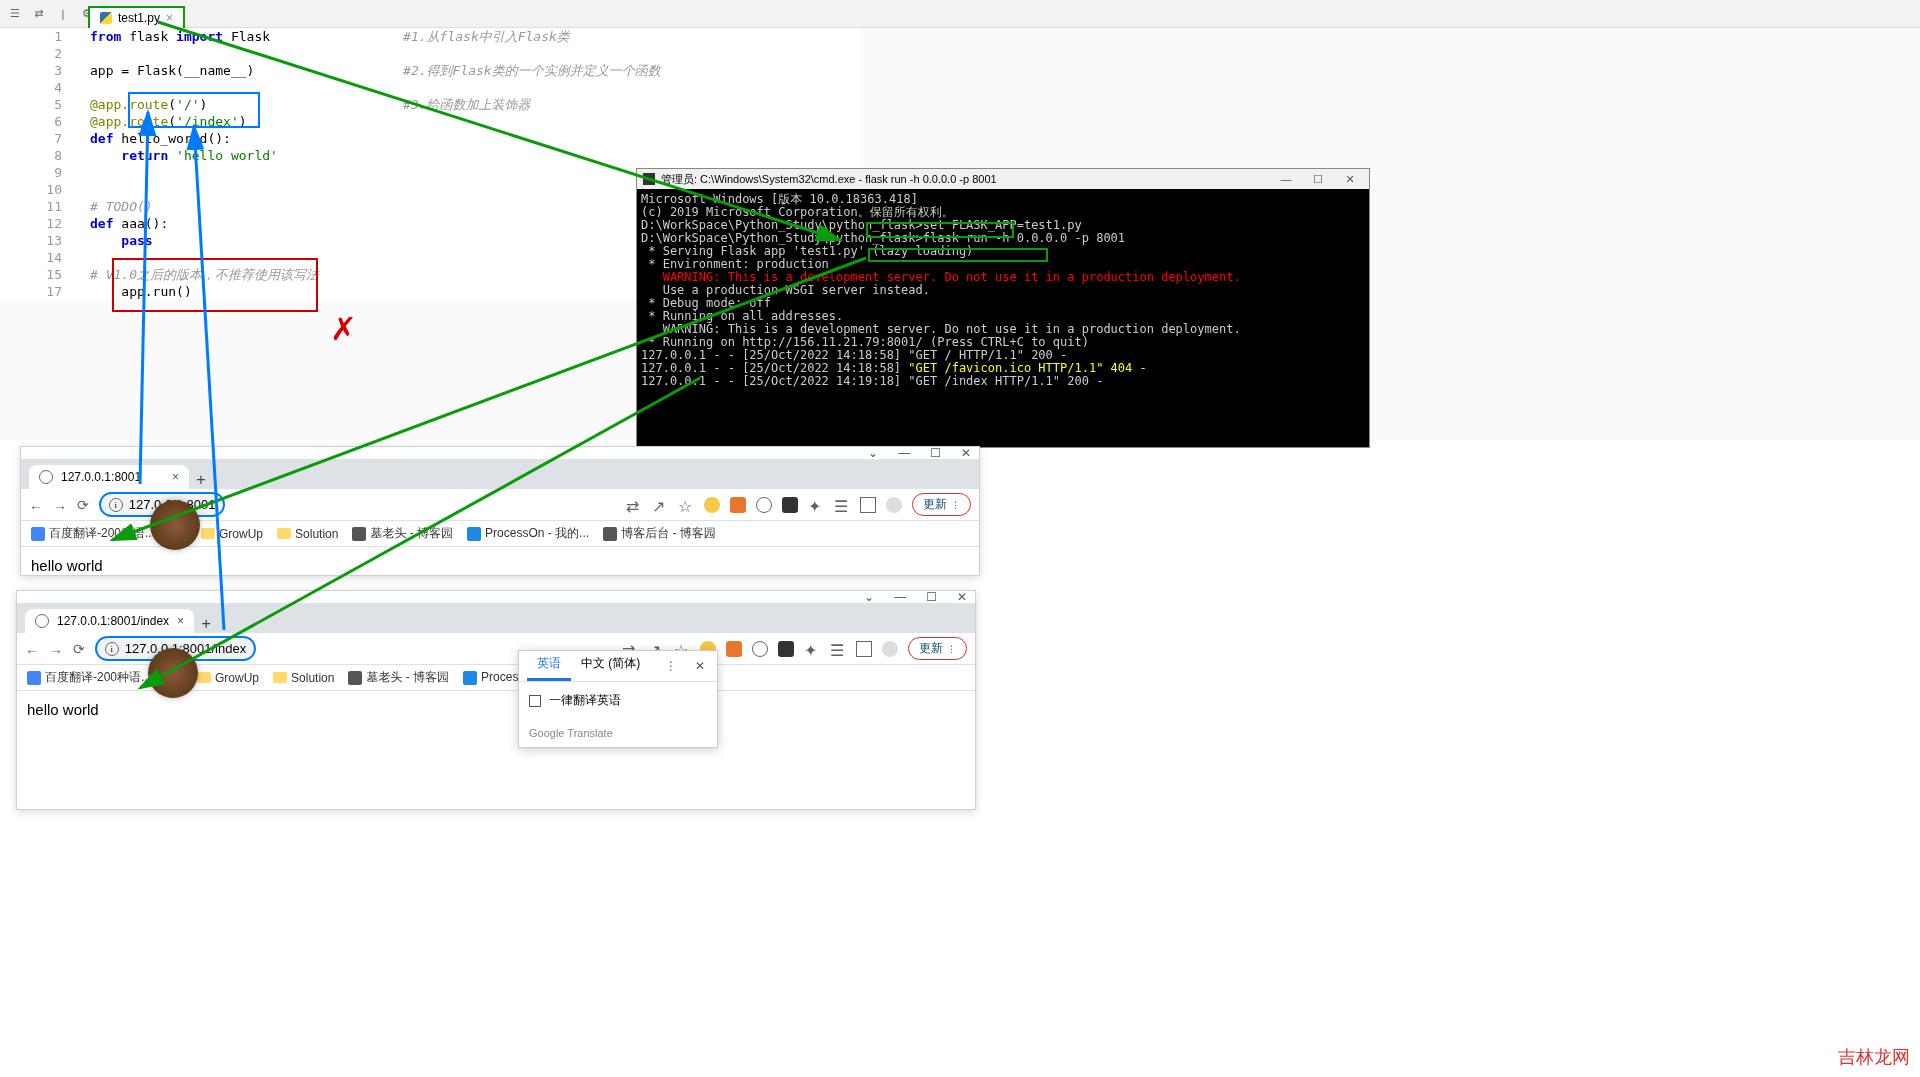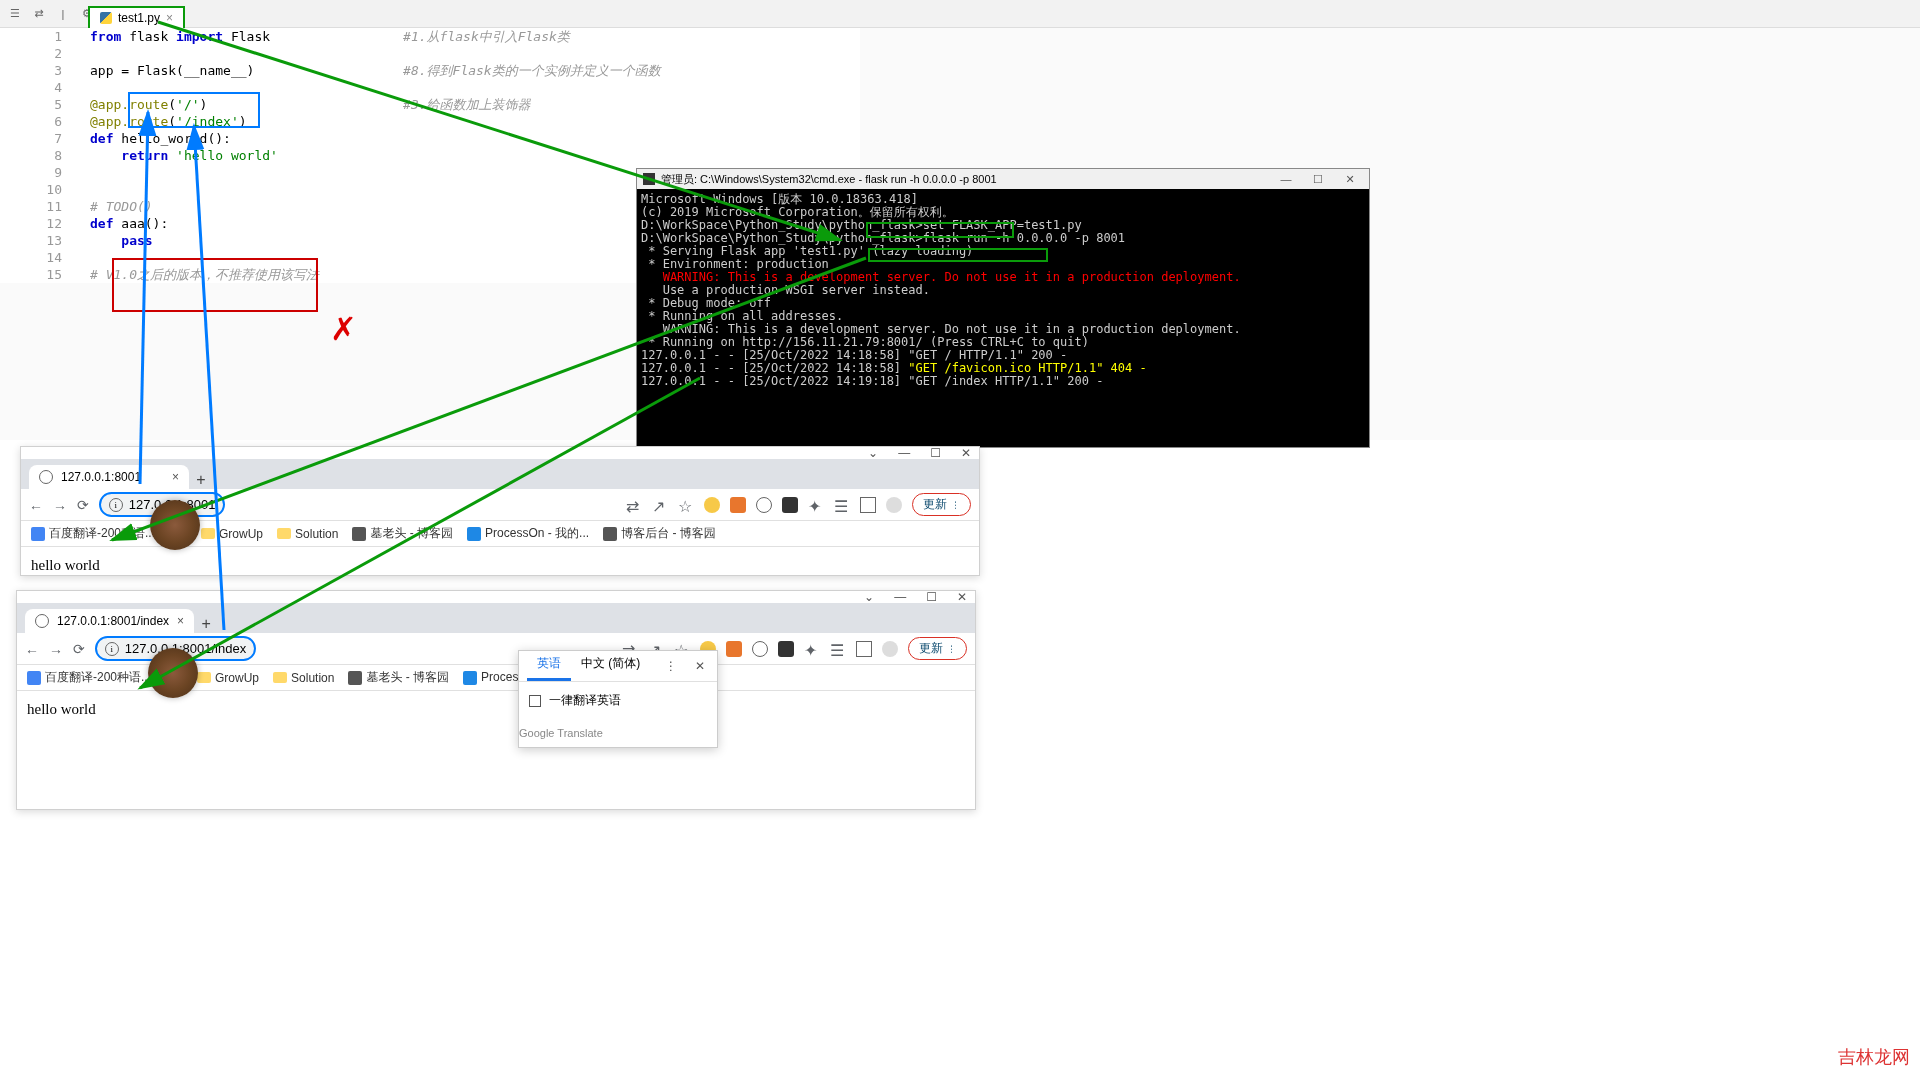--- a/index.html
+++ b/index.html
@@ -56,34 +56,34 @@
 .b-addr .nav { color: #5f6368; font-size: 14px; }
 .b-url { flex: 0 0 auto; padding: 3px 8px; border-radius: 14px; background: #f1f3f4; display: flex; align-items: center; gap: 6px; font-size: 13px; }
 .b-url .info { width: 14px; height: 14px; border: 1px solid #666; border-radius: 50%; display: flex; align-items: center; justify-content: center; font-size: 9px; font-family: serif; }
 .b-addr .addr-right { margin-left: auto; display: flex; align-items: center; gap: 10px; }
 .addr-right .ico { width: 16px; height: 16px; }
 .update-btn { border: 1px solid #d93025; color: #0c4a6e; border-radius: 12px; padding: 2px 10px; font-size: 12px; display: flex; align-items: center; gap: 4px; }
 .b-bookmarks { height: 26px; display: flex; align-items: center; gap: 14px; padding: 0 10px; font-size: 12px; border-bottom: 1px solid #e0e0e0; }
 .bm { display: flex; align-items: center; gap: 4px; color: #333; }
 .bm .folder { width: 14px; height: 11px; background: #ffd96a; border-radius: 2px; }
 .bm .ico-sq { width: 14px; height: 14px; border-radius: 2px; }
-.b-content { padding: 10px; font-family: Liberation Serif, serif; font-size: 15px; }
+.b-content { padding: 10px; font-family: Liberation Sans, sans-serif; font-size: 15px; }
 
 
 .hairball { position: absolute; width: 50px; height: 50px; border-radius: 50%; background: radial-gradient(circle,#8b5a3c,#6b4423,#4a2f18); box-shadow: 0 0 6px rgba(0,0,0,.3); }
 
 
 .translate-pop { position: absolute; background: #fff; border: 1px solid #ccc; box-shadow: 0 2px 10px rgba(0,0,0,.2); width: 200px; font-size: 12px; }
 .tp-tabs { display: flex; border-bottom: 1px solid #e0e0e0; padding: 0 8px; }
 .tp-tab { padding: 4px 10px; }
 .tp-tab.active { border-bottom: 3px solid #1a73e8; color: #1a73e8; }
 .tp-tabs .tp-ctrl { margin-left: auto; padding: 8px 4px; color: #555; }
 .tp-body { padding: 10px; display: flex; align-items: center; gap: 8px; }
 .tp-check { width: 12px; height: 12px; border: 1.5px solid #555; }
-.tp-foot { padding: 8px 0; color: #888; font-size: 11px; }
+.tp-foot { padding: 8px 10px; color: #888; font-size: 11px; }
 
 
 .watermark { position: absolute; right: 10px; bottom: 8px; color: #d33; font-size: 18px; font-family: "SimHei"; }
 
 
 svg.arrows { position: absolute; left: 0; top: 0; width: 1920px; height: 1077px; pointer-events: none; }
 </style>
 </head>
 <body>
 
@@ -106,21 +106,21 @@
       <div class="code-line">
         <div class="gutter">1</div>
         <div class="code"><span class="kw">from</span> flask <span class="kw">import</span> Flask                 <span class="cmt">#1.从flask中引入Flask类</span></div>
       </div>
       <div class="code-line">
         <div class="gutter">2</div>
         <div class="code"></div>
       </div>
       <div class="code-line">
         <div class="gutter">3</div>
-        <div class="code">app = Flask(__name__)                   <span class="cmt">#8.得到Flask类的一个实例并定义一个函数</span></div>
+        <div class="code">app = Flask(__name__)                   <span class="cmt">#2.得到Flask类的一个实例并定义一个函数</span></div>
       </div>
       <div class="code-line">
         <div class="gutter">4</div>
         <div class="code"></div>
       </div>
       <div class="code-line">
         <div class="gutter">5</div>
         <div class="code"><span class="dec">@app.route</span>(<span class="str">'/'</span>)                         <span class="cmt">#3.给函数加上装饰器</span></div>
       </div>
       <div class="code-line">
@@ -155,20 +155,24 @@
         <div class="gutter">13</div>
         <div class="code">    <span class="kw">pass</span></div>
       </div>
       <div class="code-line">
         <div class="gutter">14</div>
         <div class="code"></div>
       </div>
       <div class="code-line">
         <div class="gutter">15</div>
         <div class="code"><span class="cmt"># V1.0之后的版本，不推荐使用该写法</span></div>
+      </div>
+      <div class="code-line">
+        <div class="gutter">17</div>
+        <div class="code">    app.run()</div>
       </div>
     </div>
 </div>
 
 <div class="annot blue-box" style="left:128px;top:92px;width:132px;height:36px"></div>
 <div class="annot red-box" style="left:112px;top:258px;width:206px;height:54px"></div>
 <div class="annot red-x" style="left:330px;top:310px">✗</div>
 
 <div class="terminal">
   <div class="term-title">

